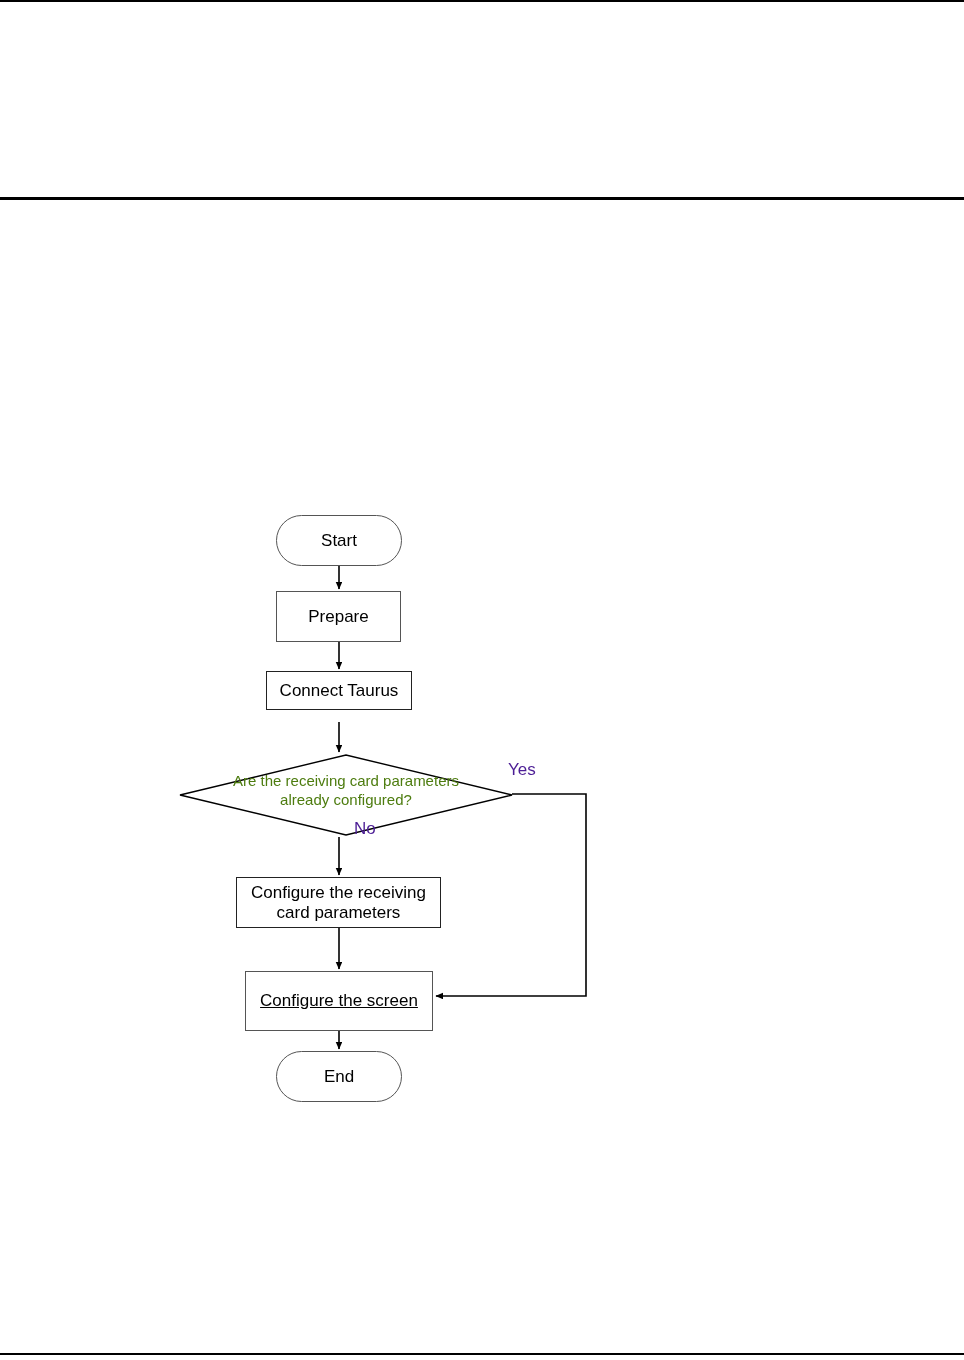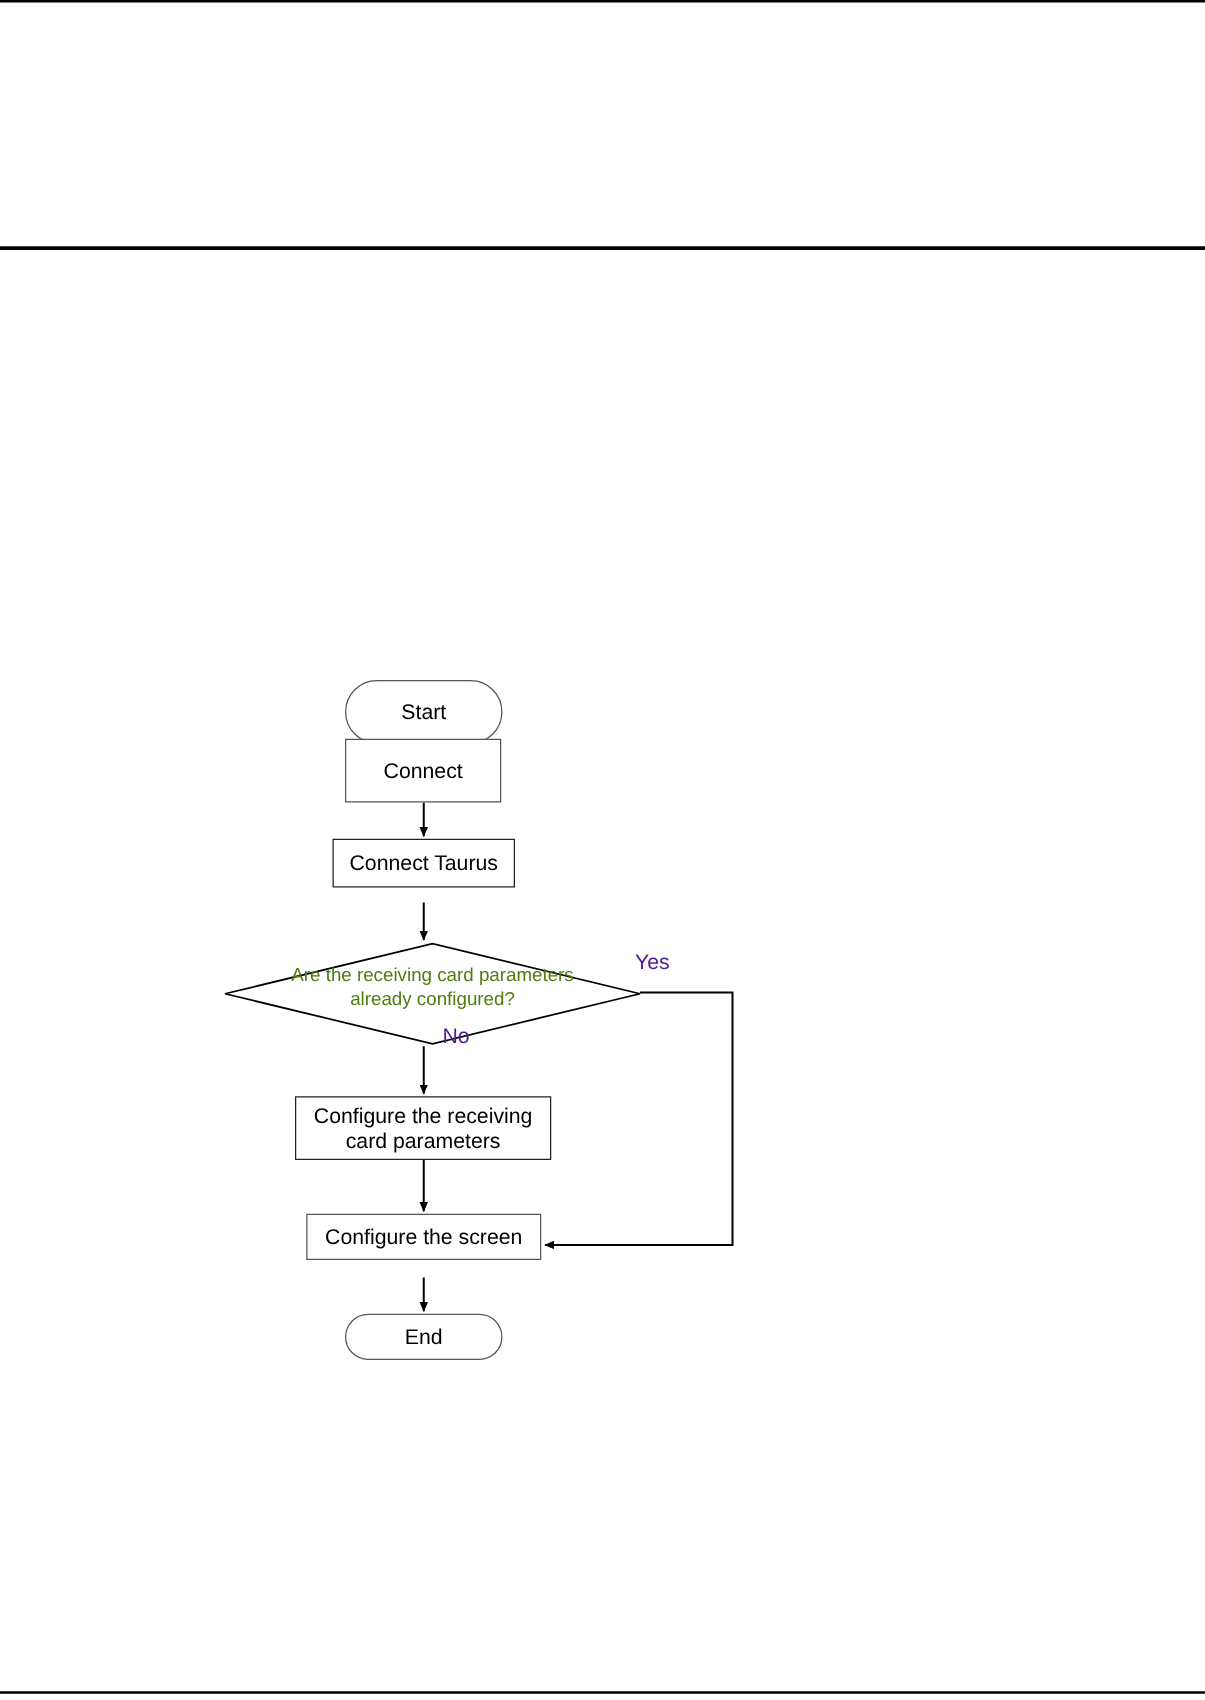--- a/index.html
+++ b/index.html
@@ -55,26 +55,26 @@
     border: 1.6px solid #555555;
     border-radius: 26px;
   }
   .node.process {
     border: 1.6px solid #555555;
   }
   .node.process.dark {
     border: 1.6px solid #222222;
   }
 
-  .node-start        { left: 276px; top: 515px;  width: 126px; height: 51px; margin-top: 29px; }
+  .node-start        { left: 276px; top: 515px;  width: 126px; height: 51px; }
   .node-prepare      { left: 276px; top: 591px;  width: 125px; height: 51px; }
   .node-connect      { left: 266px; top: 671px;  width: 146px; height: 39px; }
   .node-config-card  { left: 236px; top: 877px;  width: 205px; height: 51px; text-align: center; }
-  .node-config-screen{ left: 245px; top: 971px;  width: 188px; height: 37px; }
-  .node-end          { left: 276px; top: 1051px; width: 126px; height: 37px; text-align: right; }
+  .node-config-screen{ left: 245px; top: 971px;  width: 188px; height: 60px; text-decoration: underline; }
+  .node-end          { left: 276px; top: 1051px; width: 126px; height: 51px; text-align: right; }
 
   
   .diamond-wrap {
     position: absolute;
     left: 178px;
     top: 753px;
     width: 336px;
     height: 84px;
   }
   .diamond-wrap svg { display: block; }
@@ -154,21 +154,21 @@
     <g>
       <polyline points="512,794 586,794 586,996 436,996" fill="none" stroke="#000000" stroke-width="1.6" marker-end="url(#arrowhead)"></polyline>
     </g>
   </svg>
 
   <div class="node terminator node-start">
     <span>Start</span>
   </div>
 
   <div class="node process node-prepare">
-    <span>Connect</span>
+    <span>Prepare</span>
   </div>
 
   <div class="node process dark node-connect">
     <span>Connect Taurus</span>
   </div>
 
   <div class="diamond-wrap">
     <svg width="336" height="84" viewBox="0 0 336 84" xmlns="http://www.w3.org/2000/svg">
       <polygon points="2,42 168,2 334,42 168,82" fill="#ffffff" stroke="#000000" stroke-width="1.4"></polygon>
     </svg>

